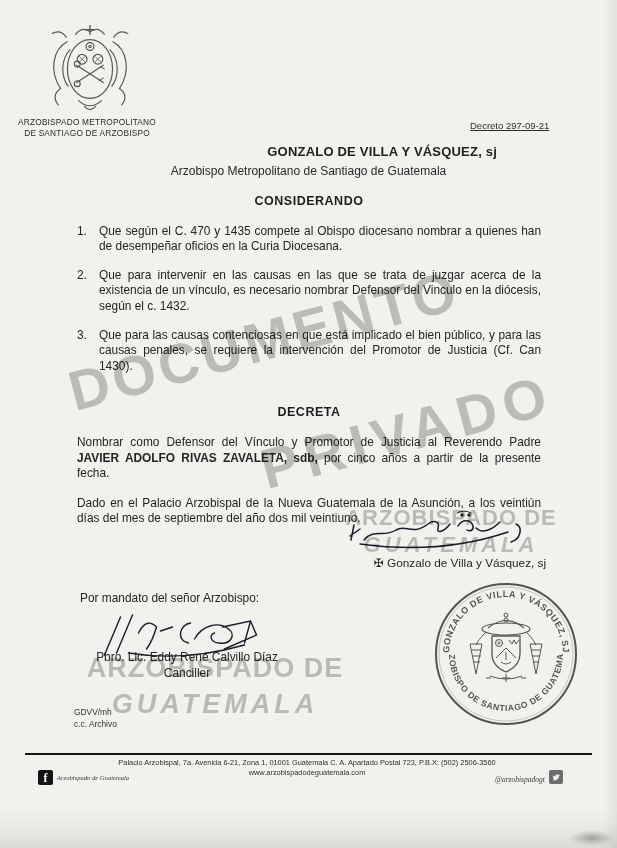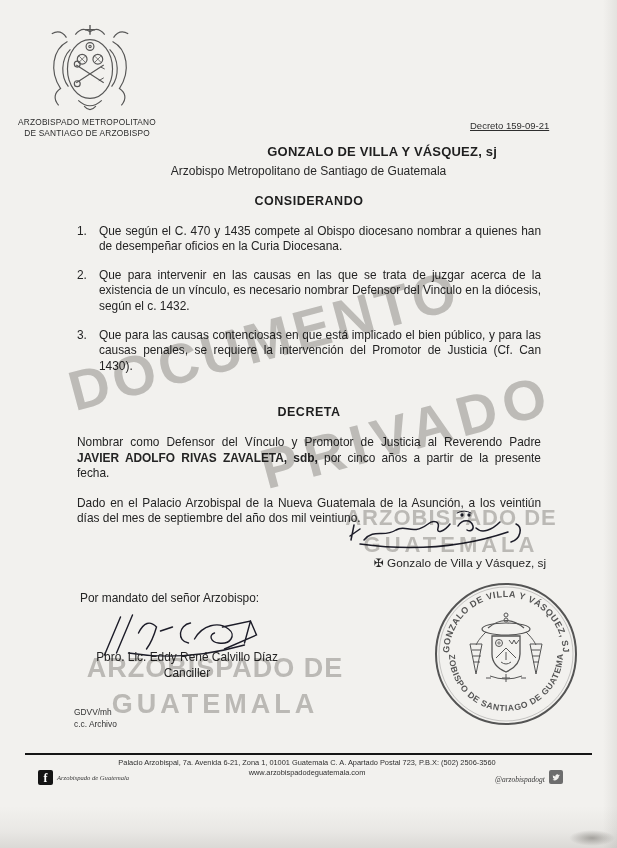--- a/index.html
+++ b/index.html
@@ -38,21 +38,21 @@
   .refs{left:74px;top:706px;font-size:8.4px;line-height:12px;color:#333;}
 
   
   .wm-layer{left:0;top:0;width:617px;height:848px;pointer-events:none;mix-blend-mode:multiply;z-index:40;}
   .wm{position:absolute;font-weight:bold;color:rgba(148,146,142,.52);white-space:nowrap;}
   .wm-doc{left:70px;top:360px;font-size:56px;letter-spacing:4px;transform:rotate(-15deg);transform-origin:left center;}
   .wm-priv{left:262px;top:438px;font-size:56px;letter-spacing:7px;transform:rotate(-15deg);transform-origin:left center;}
   .wm-block{text-align:center;color:rgba(150,148,144,.55);font-weight:bold;}
   .wm-right{left:326px;top:504px;width:250px;font-size:22px;line-height:27px;letter-spacing:1px;}
   .wm-left{left:62px;top:650px;width:306px;font-size:27px;line-height:36px;letter-spacing:1px;}
-  .wm-g{letter-spacing:4px;}
+  .wm-g{letter-spacing:4px;font-style:italic;}
 
   
   .seal{left:430px;top:578px;width:152px;height:152px;opacity:.88;}
 
   
   .footer-rule{left:25px;top:753px;width:567px;height:2px;background:#161616;}
   .footer-lines{left:0;top:758px;width:614px;text-align:center;font-size:7.4px;line-height:9.8px;color:#2e2e2e;}
   .fb{left:38px;top:770px;display:flex;align-items:center;gap:4px;}
   .fb-box{width:15px;height:15px;background:#141414;border-radius:2px;color:#fff;font-weight:bold;font-size:12px;text-align:center;line-height:16px;font-family:"Liberation Serif",serif;}
   .fb-label{font-size:6.6px;font-style:italic;color:#3a3a3a;font-family:"Liberation Serif",serif;}
@@ -93,21 +93,21 @@
       <path d="M80,30 C90,40 90,58 82,68"></path>
       <path d="M48,82 Q60,93 72,82 M54,88 Q60,95 66,88"></path>
     </g>
   </svg>
 
   <div class="abs org-lines">
     <div>ARZOBISPADO METROPOLITANO</div>
     <div>DE SANTIAGO DE ARZOBISPO</div>
   </div>
 
-  <div class="abs decree-no">Decreto 159-09-21</div>
+  <div class="abs decree-no">Decreto 297-09-21</div>
 
   <div class="abs doc-title">GONZALO DE VILLA Y VÁSQUEZ, sj</div>
   <div class="abs doc-subtitle">Arzobispo Metropolitano de Santiago de Guatemala</div>
 
   <div class="abs doc-body">
     <div class="doc-heading">CONSIDERANDO</div>
 
     <ol class="c-list">
       <li class="c-item">
         <span class="c-num">1.</span>

